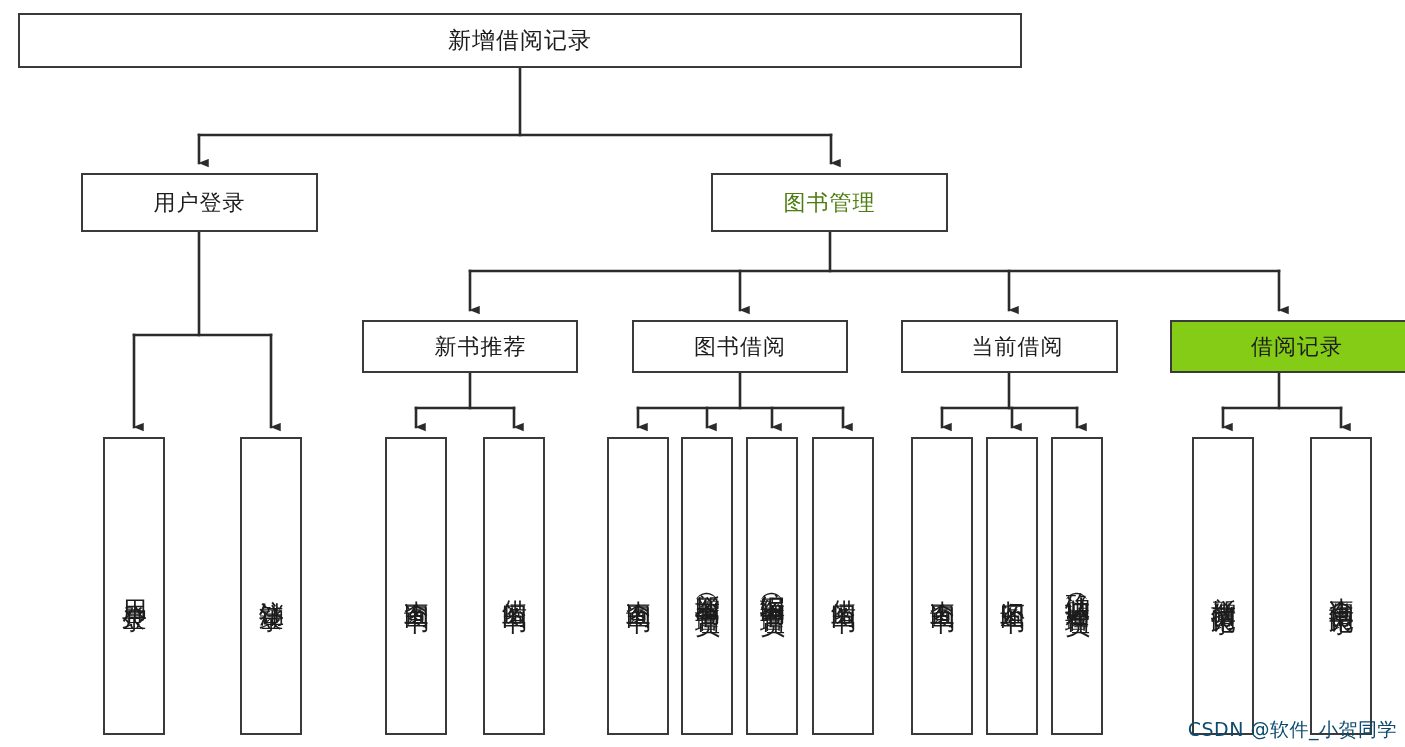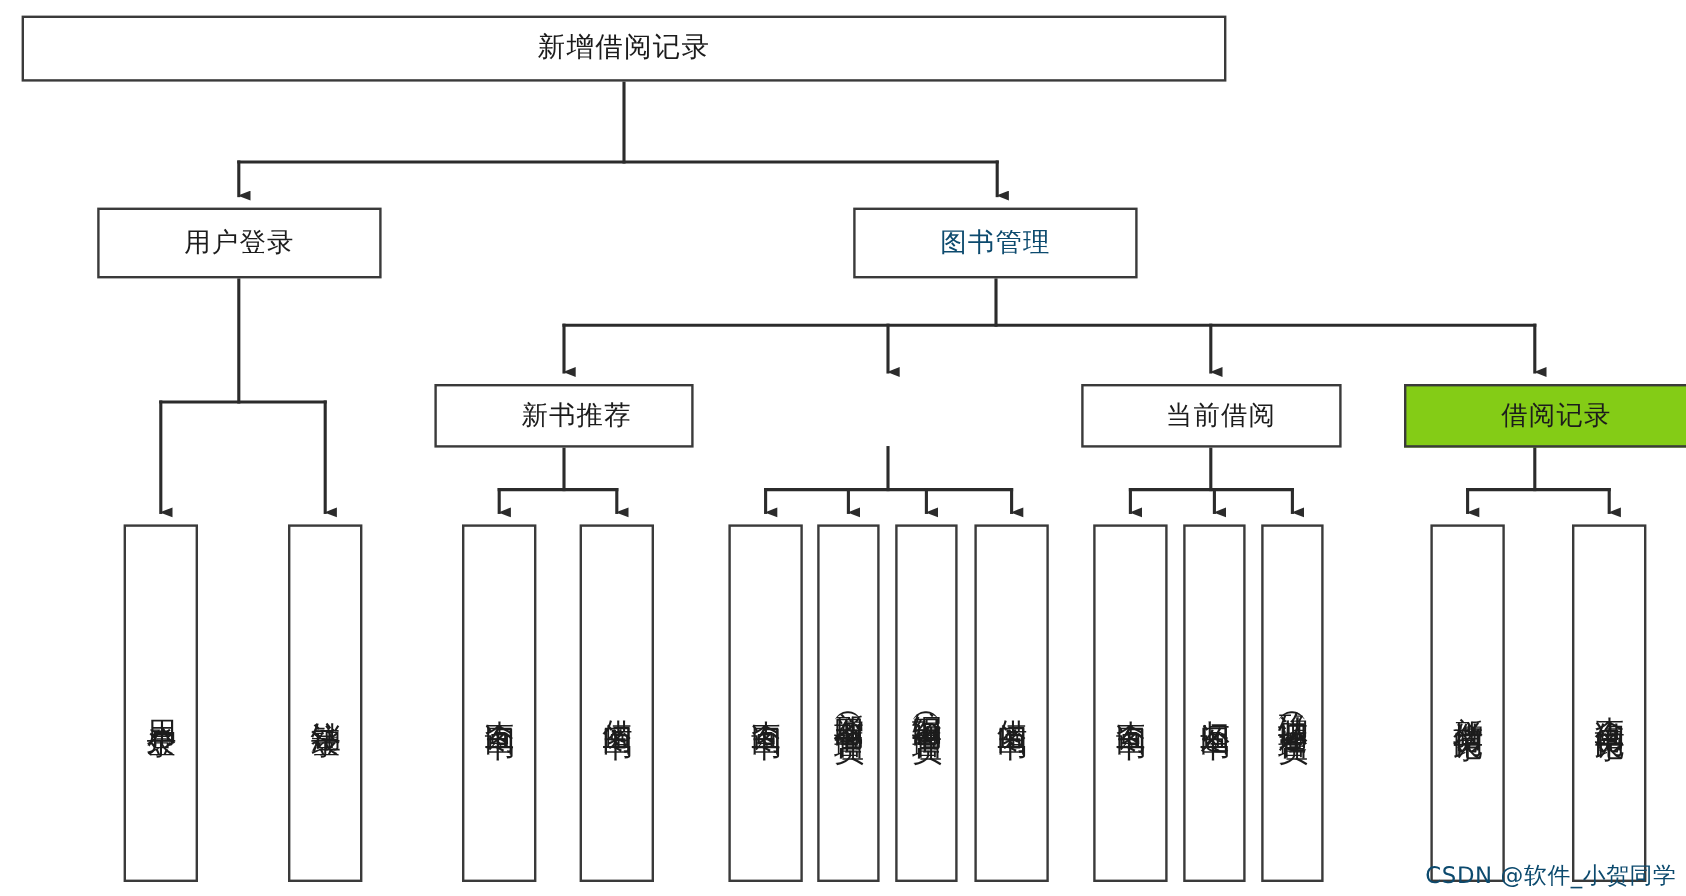--- a/index.html
+++ b/index.html
@@ -117,25 +117,28 @@
   </svg>
 
   <div class="node root" id="n-root" style="left: 18px; top: 13px; width: 1004px; height: 55px; border-color: rgb(58, 58, 58); background: rgb(255, 255, 255);">
     <span class="label" style="color: rgb(28, 28, 28);">新增借阅记录</span>
   </div>
 
   <div class="node level2" id="n-l2-0" style="left: 81px; top: 173px; width: 237px; height: 59px; border-color: rgb(58, 58, 58); background: rgb(255, 255, 255);">
     <span class="label" style="color: rgb(28, 28, 28);">用户登录</span>
   </div>
   <div class="node level2" id="n-l2-1" style="left: 711px; top: 173px; width: 237px; height: 59px; border-color: rgb(58, 58, 58); background: rgb(255, 255, 255);">
-    <span class="label" style="color: #0c4a6e;">图书管理</span>
+    <span class="label" style="color: #4d7c0f;">图书管理</span>
   </div>
 
   <div class="node level3" id="n-l3-0" style="left: 362px; top: 320px; width: 216px; height: 53px; border-color: rgb(58, 58, 58); background: rgb(255, 255, 255); padding-left: 21px;">
     <span class="label" style="color: rgb(28, 28, 28);">新书推荐</span>
+  </div>
+  <div class="node level3" id="n-l3-1" style="left: 632px; top: 320px; width: 216px; height: 53px; border-color: rgb(58, 58, 58); background: rgb(255, 255, 255);">
+    <span class="label" style="color: rgb(28, 28, 28);">图书借阅</span>
   </div>
   <div class="node level3" id="n-l3-2" style="left: 901px; top: 320px; width: 217px; height: 53px; border-color: rgb(58, 58, 58); background: rgb(255, 255, 255); padding-left: 16px;">
     <span class="label" style="color: rgb(28, 28, 28);">当前借阅</span>
   </div>
   <div class="node level3" id="n-l3-3" style="left: 1170px; top: 320px; width: 254px; height: 53px; border-color: rgb(58, 58, 58); background: #84cc16;">
     <span class="label" style="color: rgb(28, 28, 28);">借阅记录</span>
   </div>
 
   <div class="node leaf" id="n-leaf-0" style="left: 103px; top: 437px; width: 62px; height: 298px; border-color: rgb(58, 58, 58); background: rgb(255, 255, 255);">
     <span class="label" style="color: rgb(28, 28, 28);">用户登录</span>

